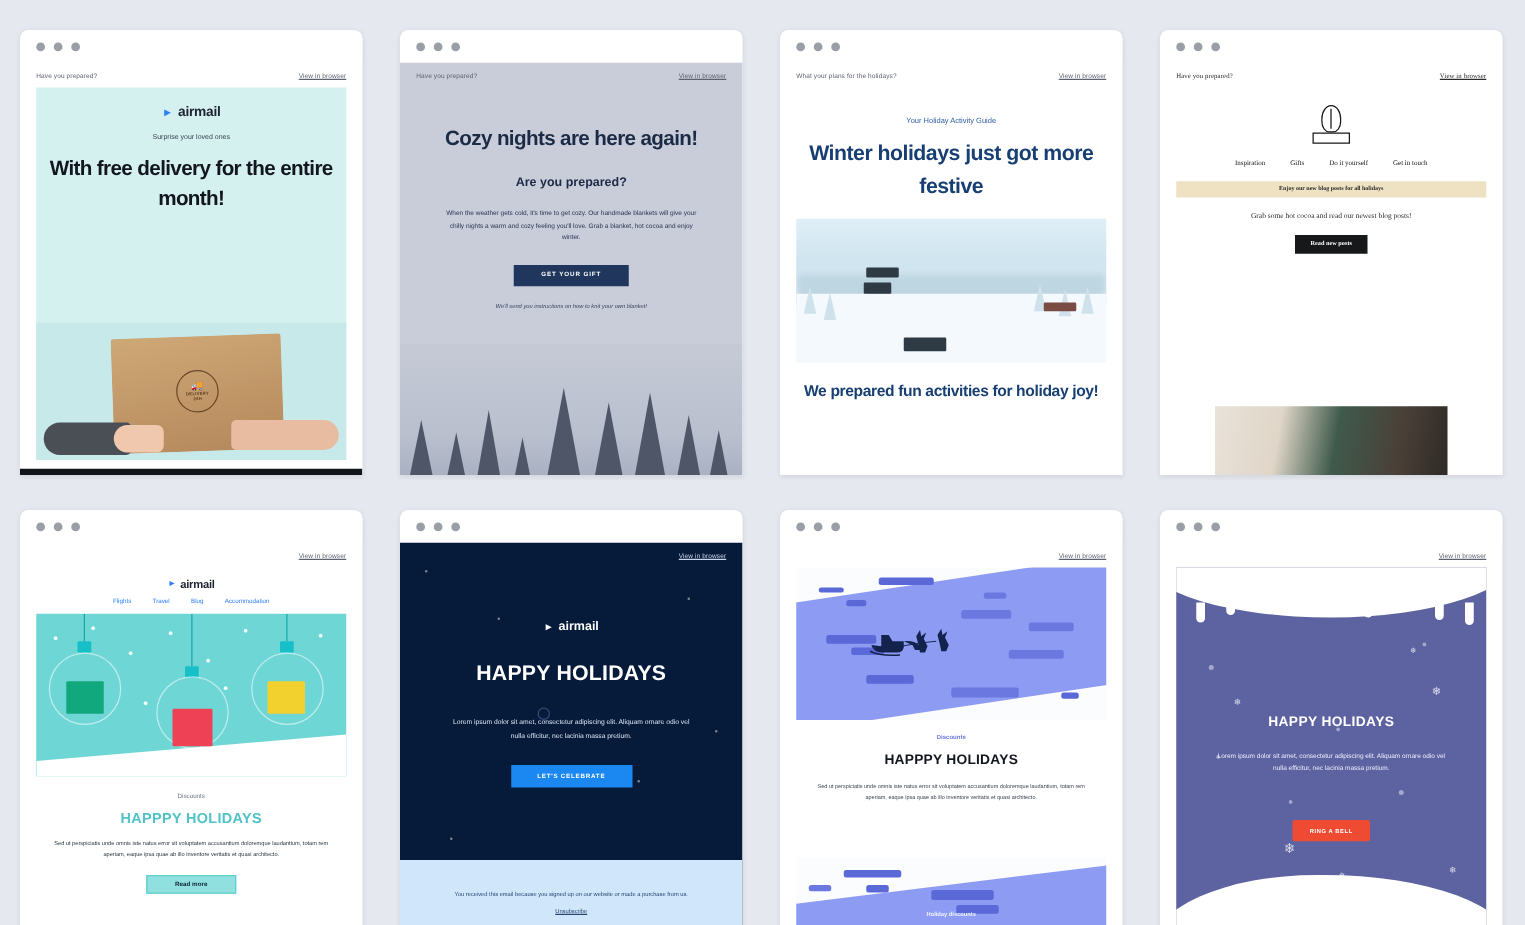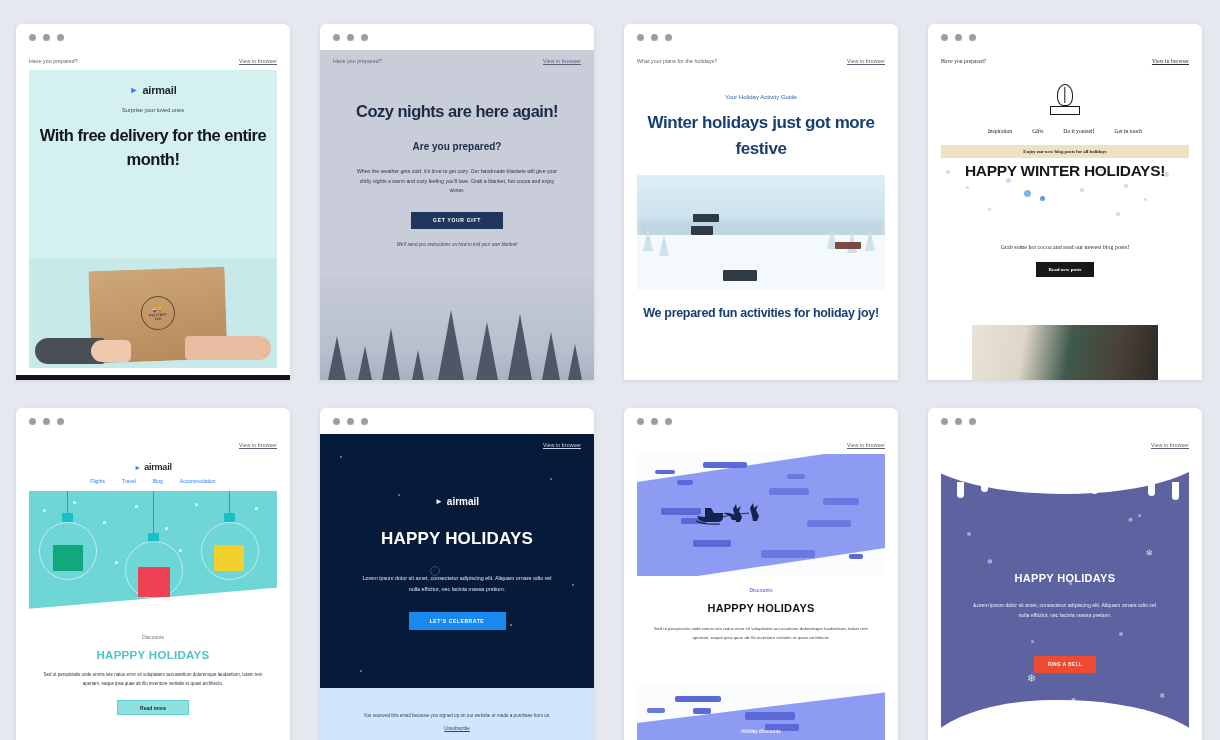--- a/index.html
+++ b/index.html
@@ -301,37 +301,20 @@
         <div class="plant"></div>
         <div class="pot"></div>
       </div>
       <nav>
         <span>Inspiration</span>
         <span>Gifts</span>
         <span>Do it yourself</span>
         <span>Get in touch</span>
       </nav>
       <div class="ribbon">Enjoy our new blog posts for all holidays</div>
-      <div class="snowzone ctr">
-        <div class="d" style="left:18px;top:10px;width:4px;height:4px;"></div>
-        <div class="d" style="left:38px;top:26px;width:3px;height:3px;"></div>
-        <div class="d" style="left:58px;top:6px;width:2px;height:2px;"></div>
-        <div class="d" style="left:78px;top:18px;width:5px;height:5px;"></div>
-        <div class="d" style="left:96px;top:30px;width:7px;height:7px;background:#7fb4e8;"></div>
-        <div class="d" style="left:112px;top:36px;width:5px;height:5px;background:#5a9fe0;"></div>
-        <div class="d" style="left:132px;top:14px;width:3px;height:3px;"></div>
-        <div class="d" style="left:152px;top:28px;width:4px;height:4px;"></div>
-        <div class="d" style="left:172px;top:8px;width:3px;height:3px;"></div>
-        <div class="d" style="left:196px;top:24px;width:4px;height:4px;"></div>
-        <div class="d" style="left:216px;top:38px;width:3px;height:3px;"></div>
-        <div class="d" style="left:236px;top:12px;width:5px;height:5px;"></div>
-        <div class="d" style="left:60px;top:48px;width:3px;height:3px;"></div>
-        <div class="d" style="left:188px;top:52px;width:4px;height:4px;"></div>
-        <h1>HAPPY WINTER HOLIDAYS!</h1>
-      </div>
       <p class="ctr">Grab some hot cocoa and read our newest blog posts!</p>
       <div class="btn">Read new posts</div>
       <div class="photo"></div>
     </div>
   </div>
 
   <div class="card c5">
     <div class="titlebar">
       <span class="dot"></span>
       <span class="dot"></span>

